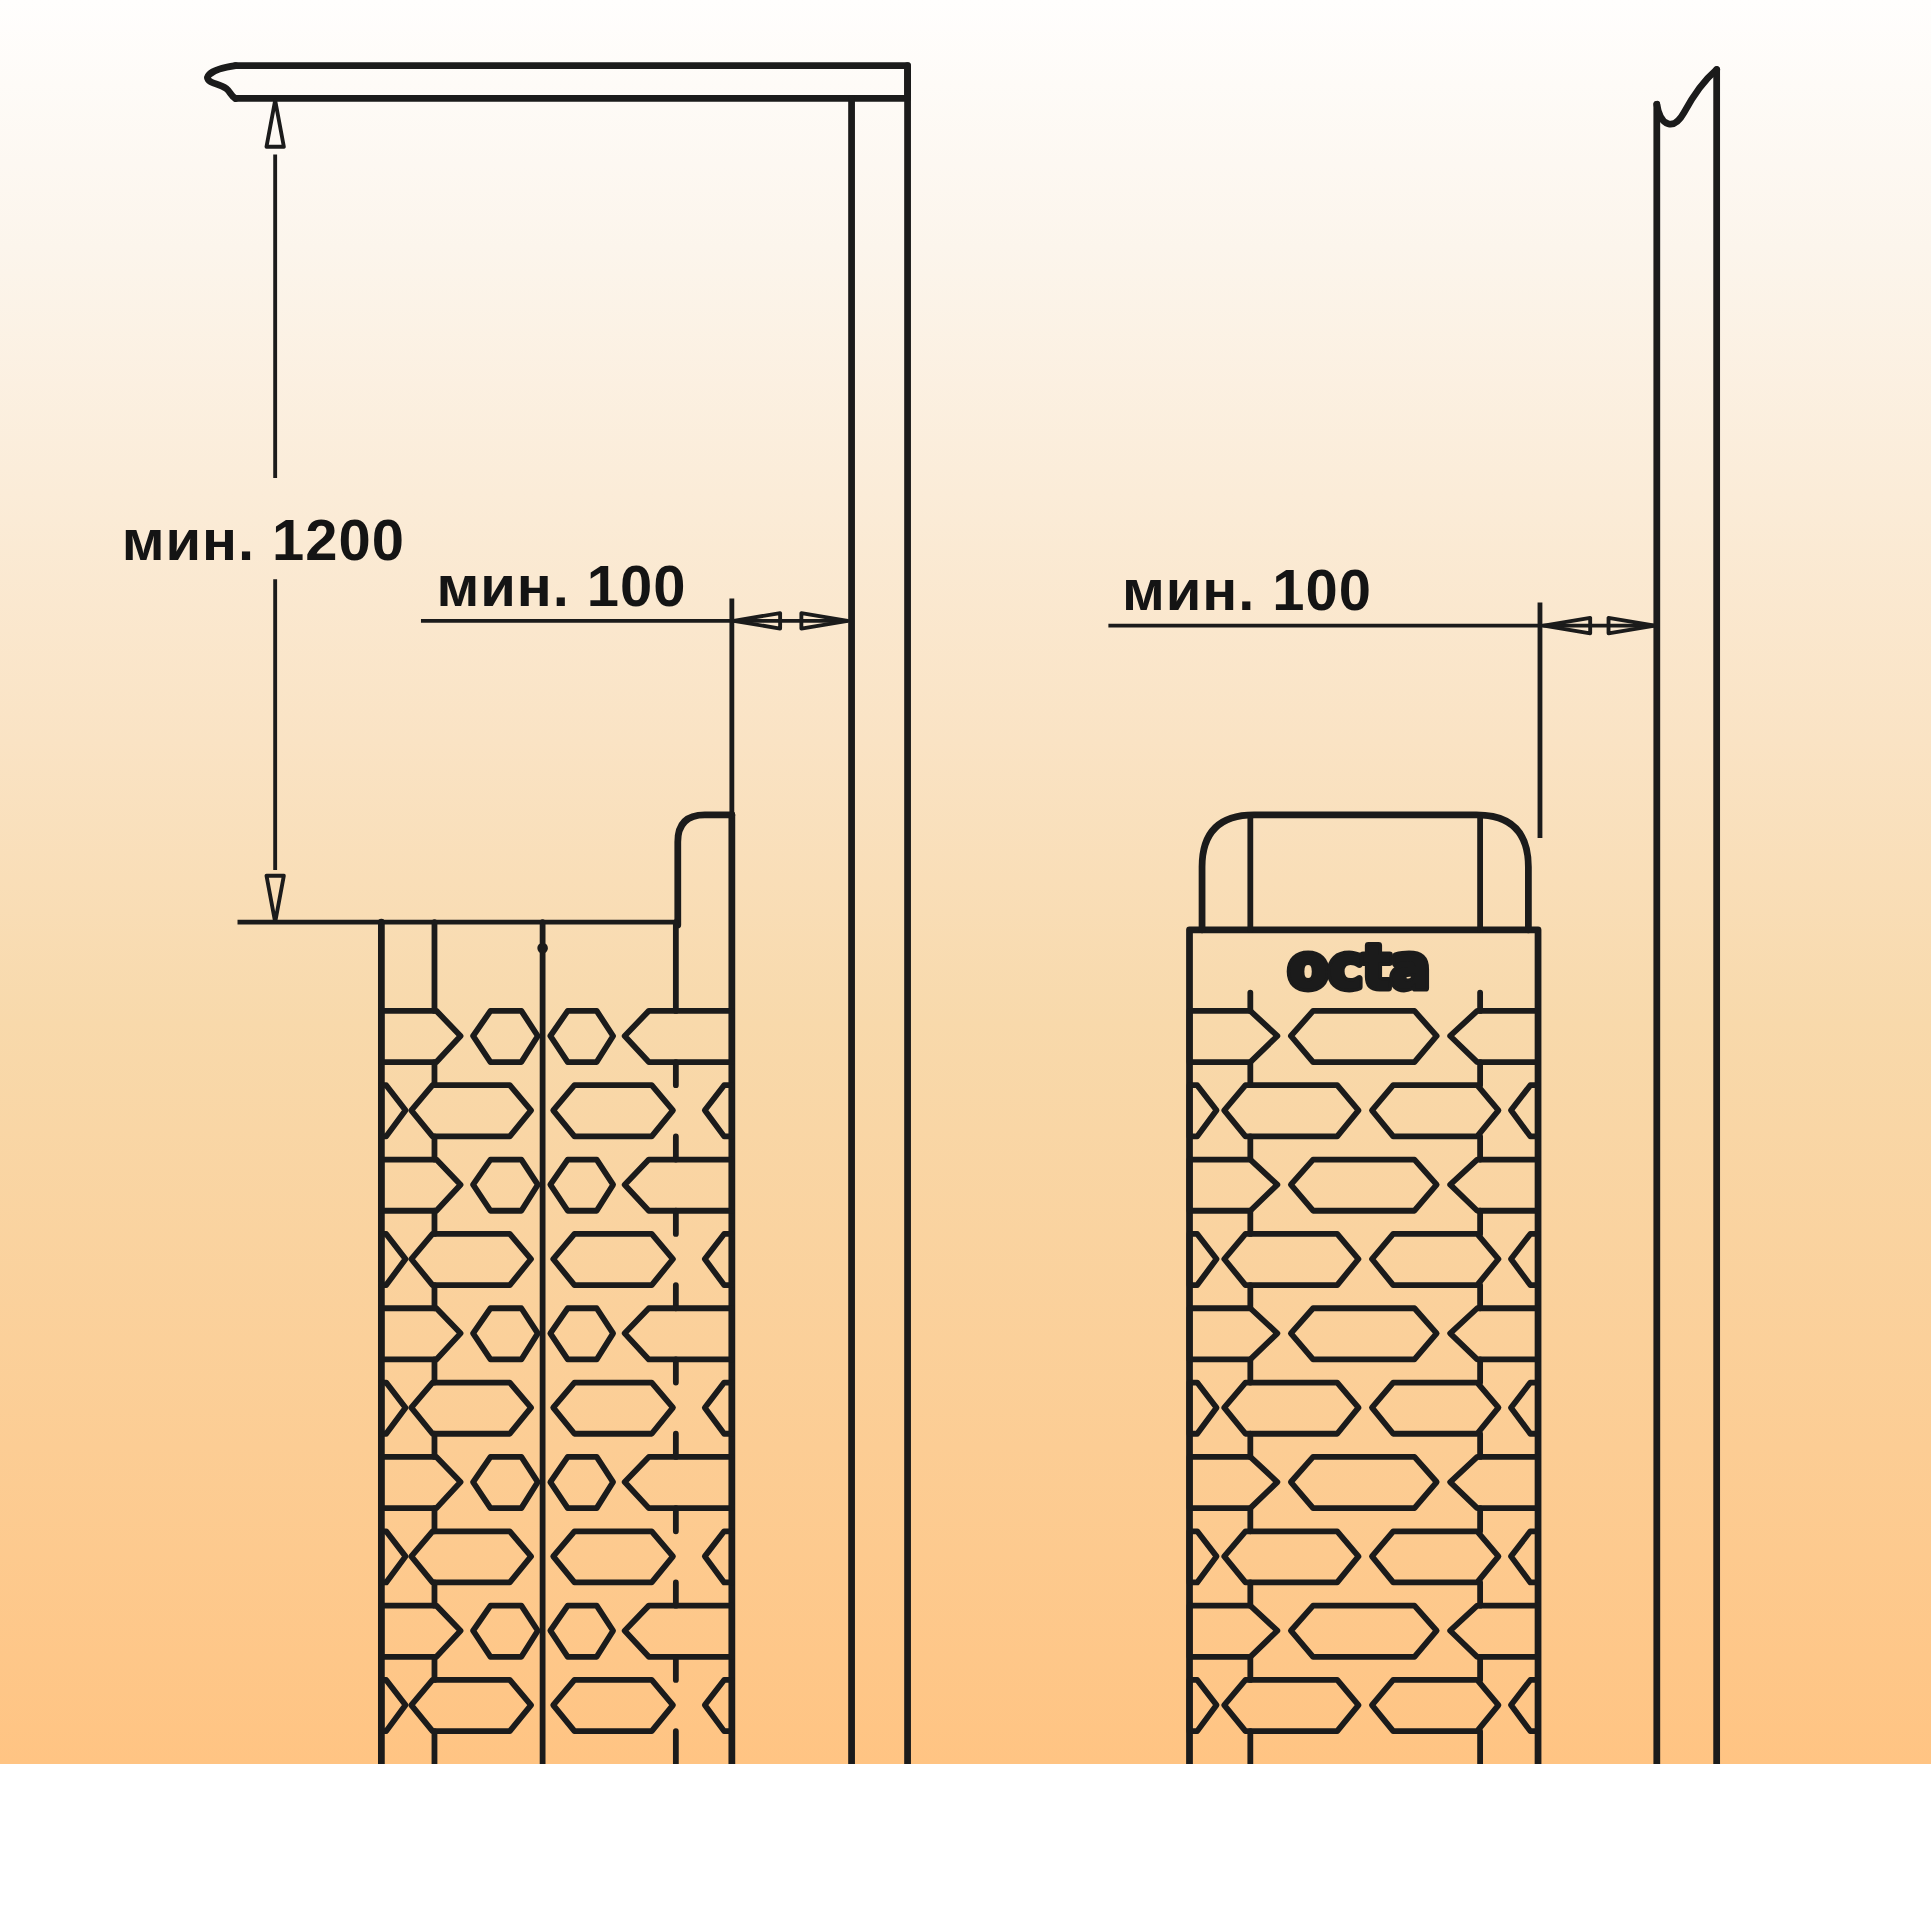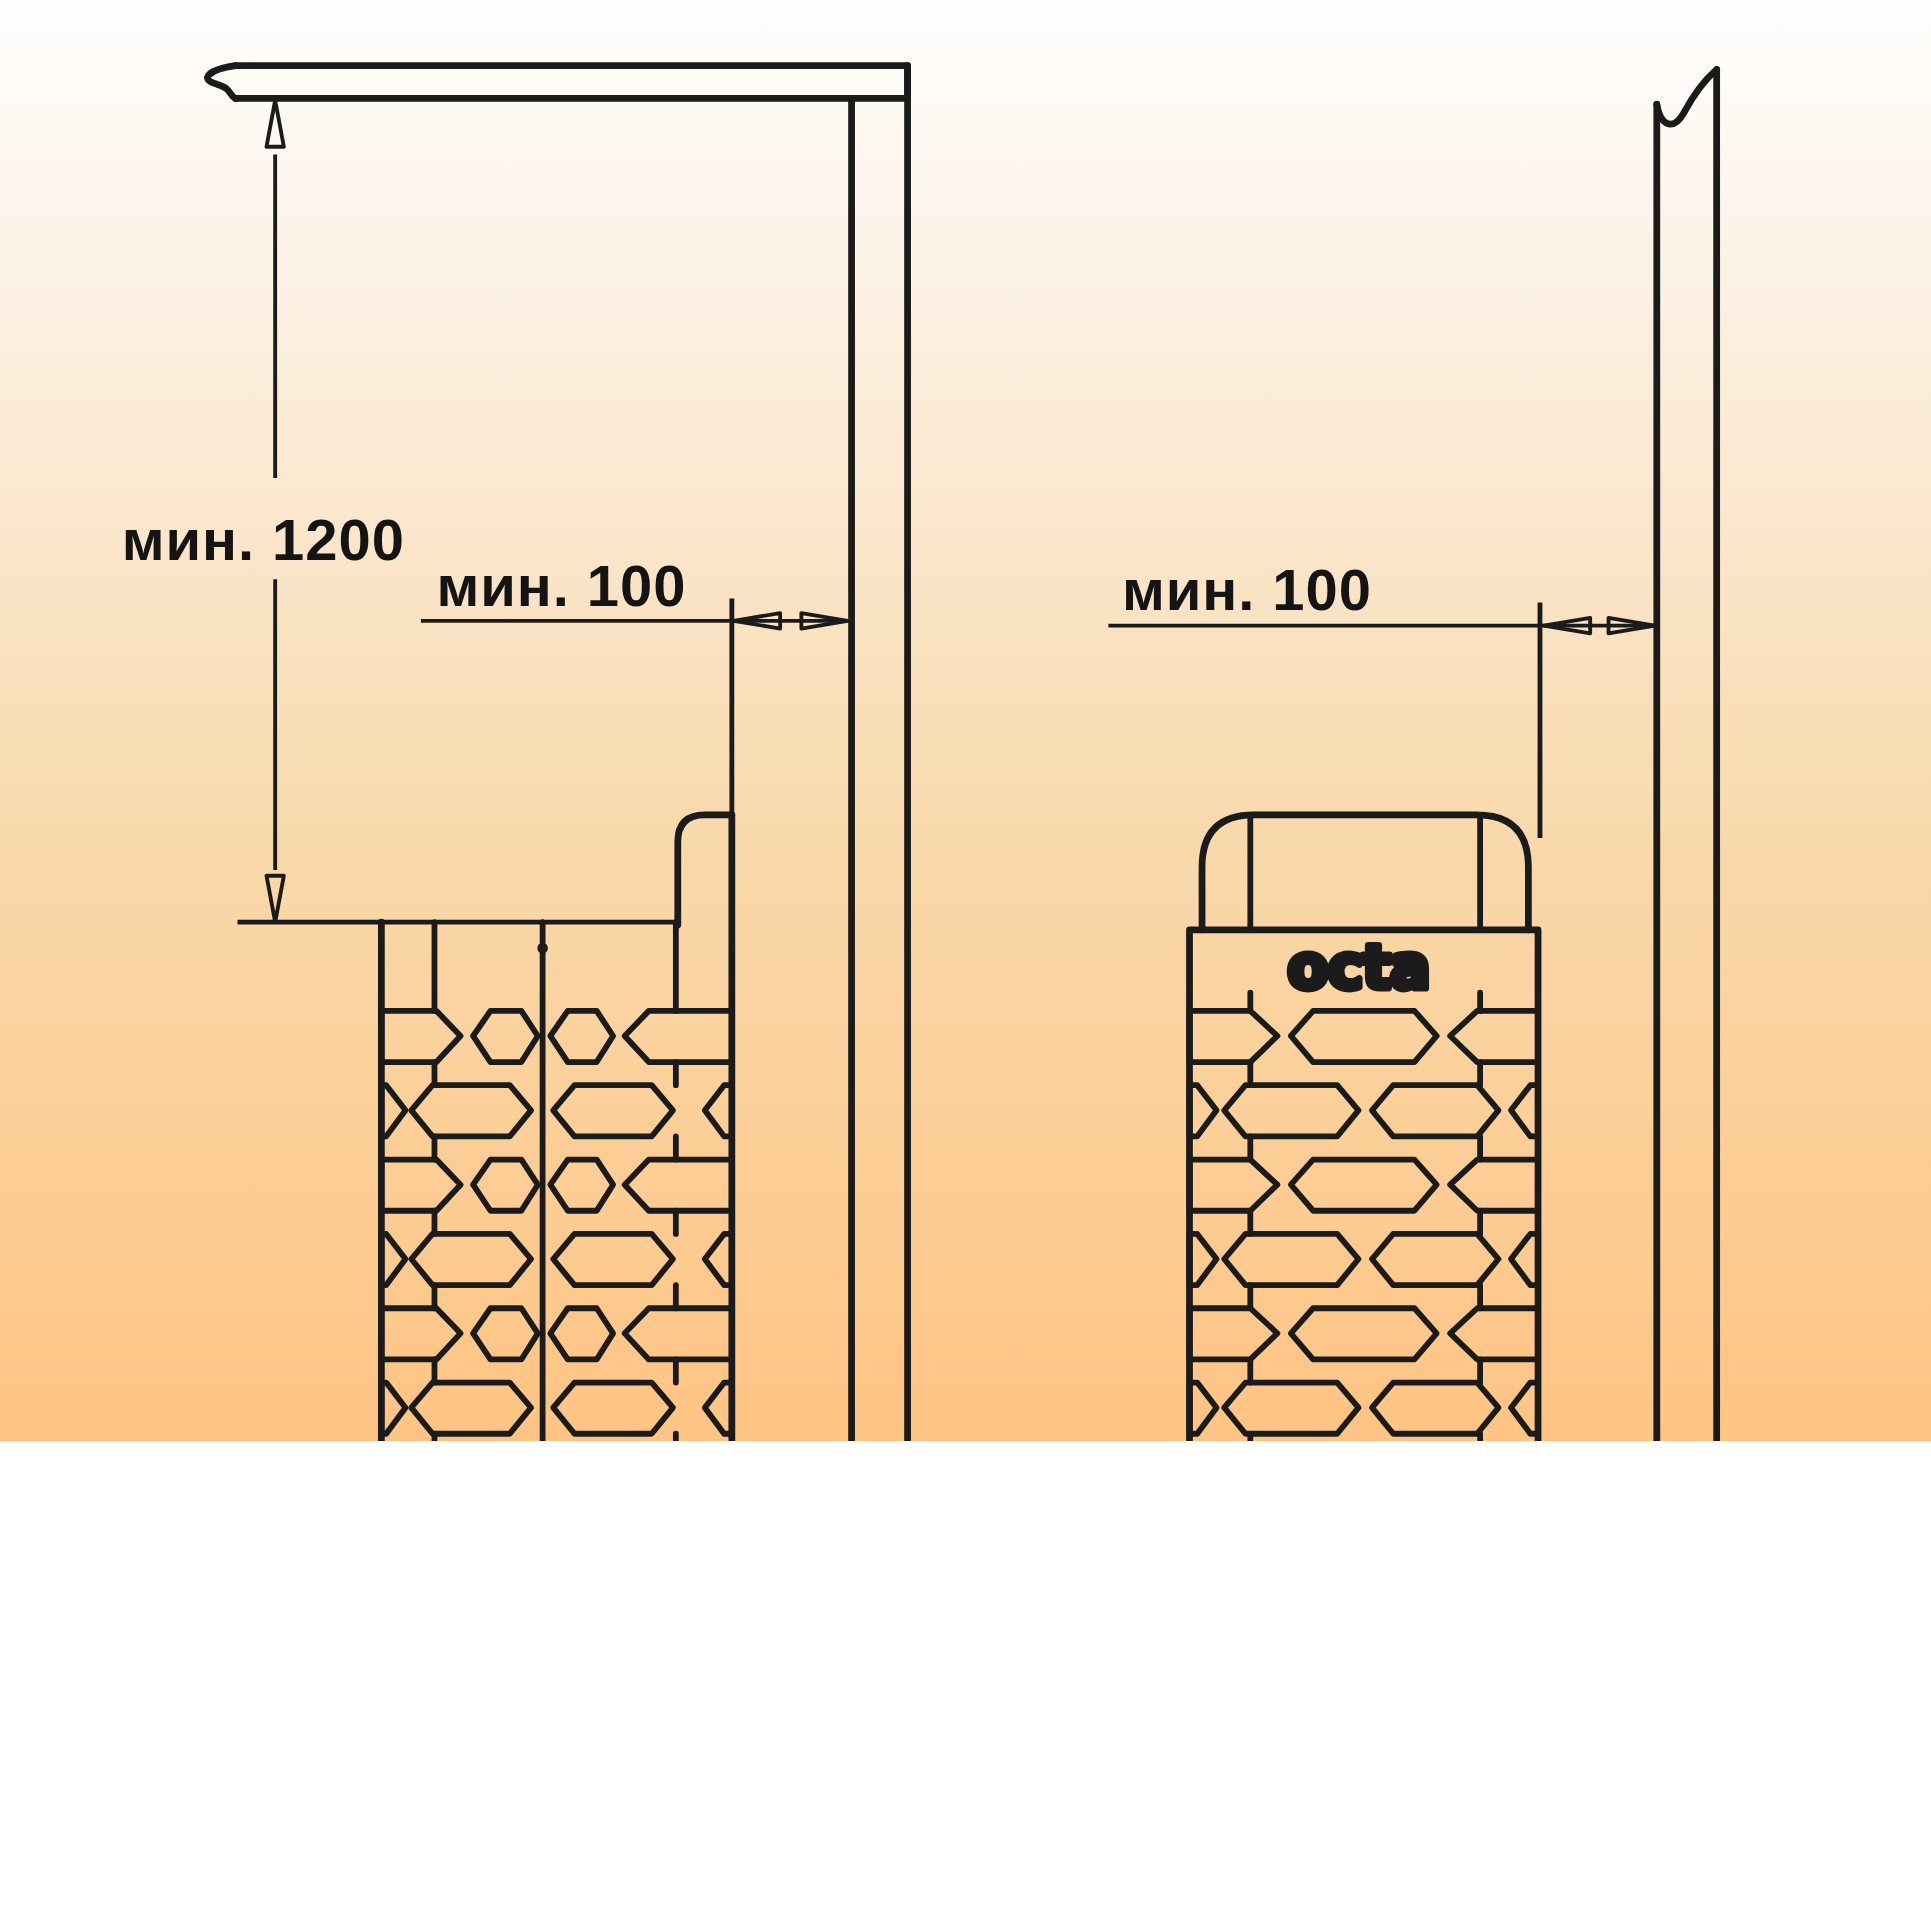--- a/index.html
+++ b/index.html
@@ -1,18 +1,18 @@
 <!DOCTYPE html>
 <html><head>
 <meta charset="utf-8">
 <style>
   html,body{margin:0;padding:0;}
   .canvas{
     position:relative;
-    width:1931px;height:1441px;
+    width:1931px;height:1764px;
     background:linear-gradient(180deg,#fffefd 0%, #fcf5ec 14%, #fae3c4 42%, #f8d9ab 58%, #ffc483 100%);
     overflow:hidden;
     font-family:"Liberation Sans", sans-serif;
   }
   svg{display:block;}
   .struct{stroke:#1b1b1b;stroke-width:7;fill:none;stroke-linecap:round;stroke-linejoin:round;}
   .pat{stroke:#1b1b1b;stroke-width:6;fill:none;stroke-linecap:round;stroke-linejoin:round;}
   .thin{stroke:#1b1b1b;stroke-width:5;fill:none;stroke-linecap:butt;}
   .dim{stroke:#1b1b1b;stroke-width:4;fill:none;stroke-linecap:butt;}
   .arrow{stroke:#1b1b1b;stroke-width:4;fill:none;stroke-linejoin:round;}

